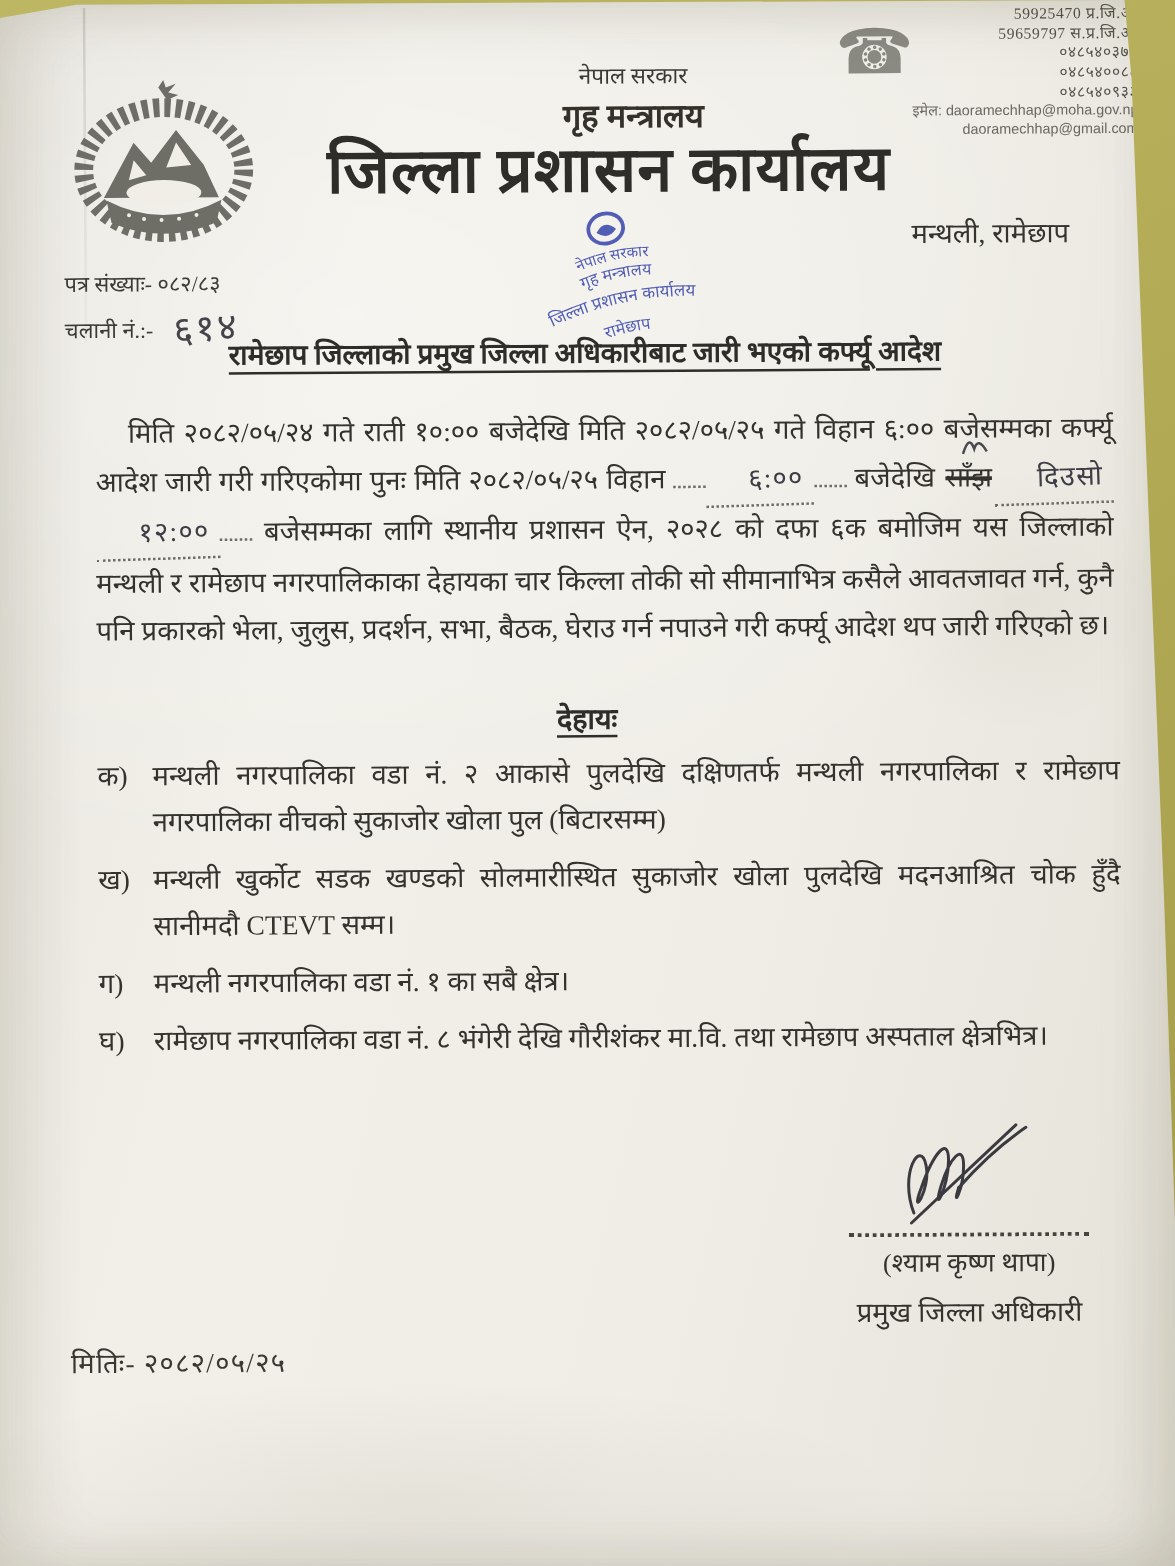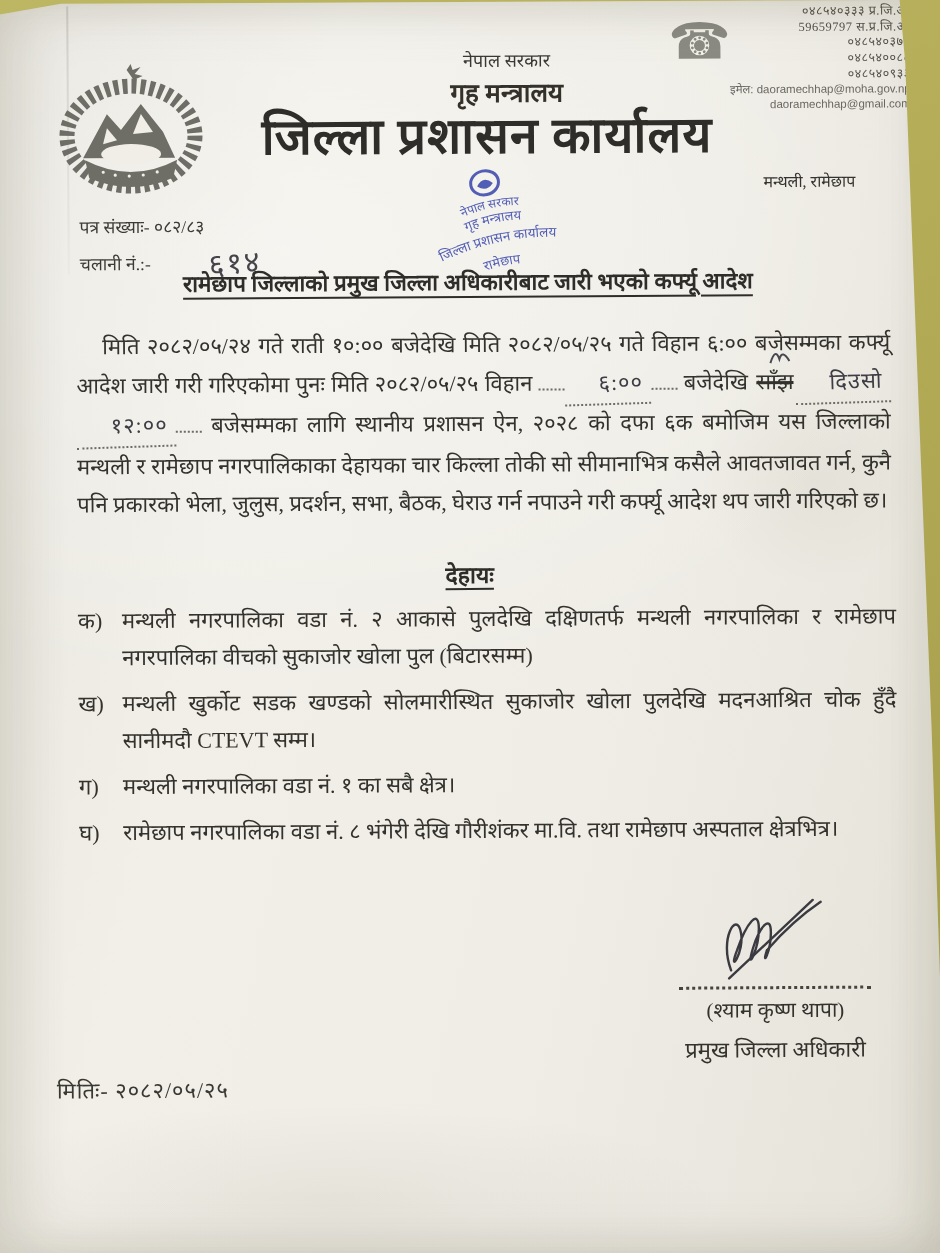--- a/index.html
+++ b/index.html
@@ -21,33 +21,33 @@
     background:radial-gradient(60% 80% at 35% 70%, rgba(90,80,50,.07), rgba(0,0,0,0) 70%);}
   .shade.s2{left:620px;top:330px;width:320px;height:300px;
     background:radial-gradient(50% 50% at 60% 50%, rgba(90,80,50,.05), rgba(0,0,0,0) 70%);}
 
   
   .emblem{position:absolute;left:48px;top:60px;width:172px;height:142px;}
   .gov-line{position:absolute;left:370px;top:48px;width:280px;text-align:center;font-size:18px;color:#3b3935;}
   .ministry{position:absolute;left:370px;top:74px;width:280px;text-align:center;font-size:26px;font-weight:bold;color:#333129;}
   .office-title{position:absolute;left:140px;top:100px;width:700px;text-align:center;
     font-size:50px;font-weight:bold;letter-spacing:1px;color:#2e2d29;}
-  .place{position:absolute;right:82px;top:172px;font-size:16px;color:#35332e;}
+  .place{position:absolute;right:82px;top:172px;font-size:22px;color:#35332e;}
   .phone-icon{position:absolute;left:672px;top:18px;font-size:50px;color:#8b8b83;line-height:1;}
   .contact{position:absolute;right:26px;top:6px;width:250px;text-align:right;
     font-size:12.5px;line-height:1.25;color:#56534c;}
   .contact .ph{letter-spacing:.5px;}
   .contact .em{color:#6b6862;font-family:"Liberation Sans","DejaVu Sans",sans-serif;font-size:11.5px;}
 
   
   .stamp{position:absolute;left:396px;top:164px;width:200px;height:120px;opacity:.88;}
 
   
-  .ref{position:absolute;left:54px;top:212px;font-size:17.5px;color:#3d3b36;line-height:1.55;margin-left:28px;}
-  .chalani-row{display:flex;align-items:center;gap:42px;}
+  .ref{position:absolute;left:54px;top:212px;font-size:17.5px;color:#3d3b36;line-height:1.55;}
+  .chalani-row{display:flex;align-items:center;}
   .hw-chalani{display:inline-block;font-size:30px;color:#45444b;margin-left:16px;transform:rotate(-4deg);letter-spacing:2px;}
 
   .subject{position:absolute;left:110px;top:266px;width:720px;text-align:center;
     font-size:22.5px;font-weight:bold;color:#2f2d29;
     text-decoration:underline;text-decoration-thickness:1.5px;text-underline-offset:6px;}
 
   .body-para{position:absolute;left:78px;top:326px;width:814px;font-size:22px;line-height:38.5px;
     text-align:justify;color:#34322d;text-indent:26px;}
   .leaders{display:inline-block;width:26px;border-bottom:2px dotted #6d6b64;height:18px;}
   .hw{display:inline-block;color:#3e3d45;border-bottom:2px dotted #6d6b64;padding:0 8px;transform:rotate(-1.5deg);letter-spacing:1px;}
@@ -100,21 +100,21 @@
         </g>
       </svg>
 
       <div class="gov-line">नेपाल सरकार</div>
       <div class="ministry">गृह मन्त्रालय</div>
       <div class="office-title">जिल्ला प्रशासन कार्यालय</div>
       <div class="place">मन्थली, रामेछाप</div>
 
       <div class="phone-icon">☎</div>
       <div class="contact">
-        <div class="ph"><span>०४८५४०३३३</span> <span>प्र.जि.अ.</span></div>
+        <div class="ph"><span>59925470</span> <span>प्र.जि.अ.</span></div>
         <div class="ph"><span>59659797</span> <span>स.प्र.जि.अ.</span></div>
         <div class="ph"><span>०४८५४०३७०</span><span></span></div>
         <div class="ph"><span>०४८५४००८८</span><span></span></div>
         <div class="ph"><span>०४८५४०९३३</span><span></span></div>
         <div class="em">इमेल: daoramechhap@moha.gov.np</div>
         <div class="em">daoramechhap@gmail.com</div>
       </div>
 
       <svg class="stamp" viewBox="0 0 200 120">
         <g transform="rotate(-12 100 60)" fill="#3c49ae" font-family="Liberation Serif, DejaVu Serif, serif">

